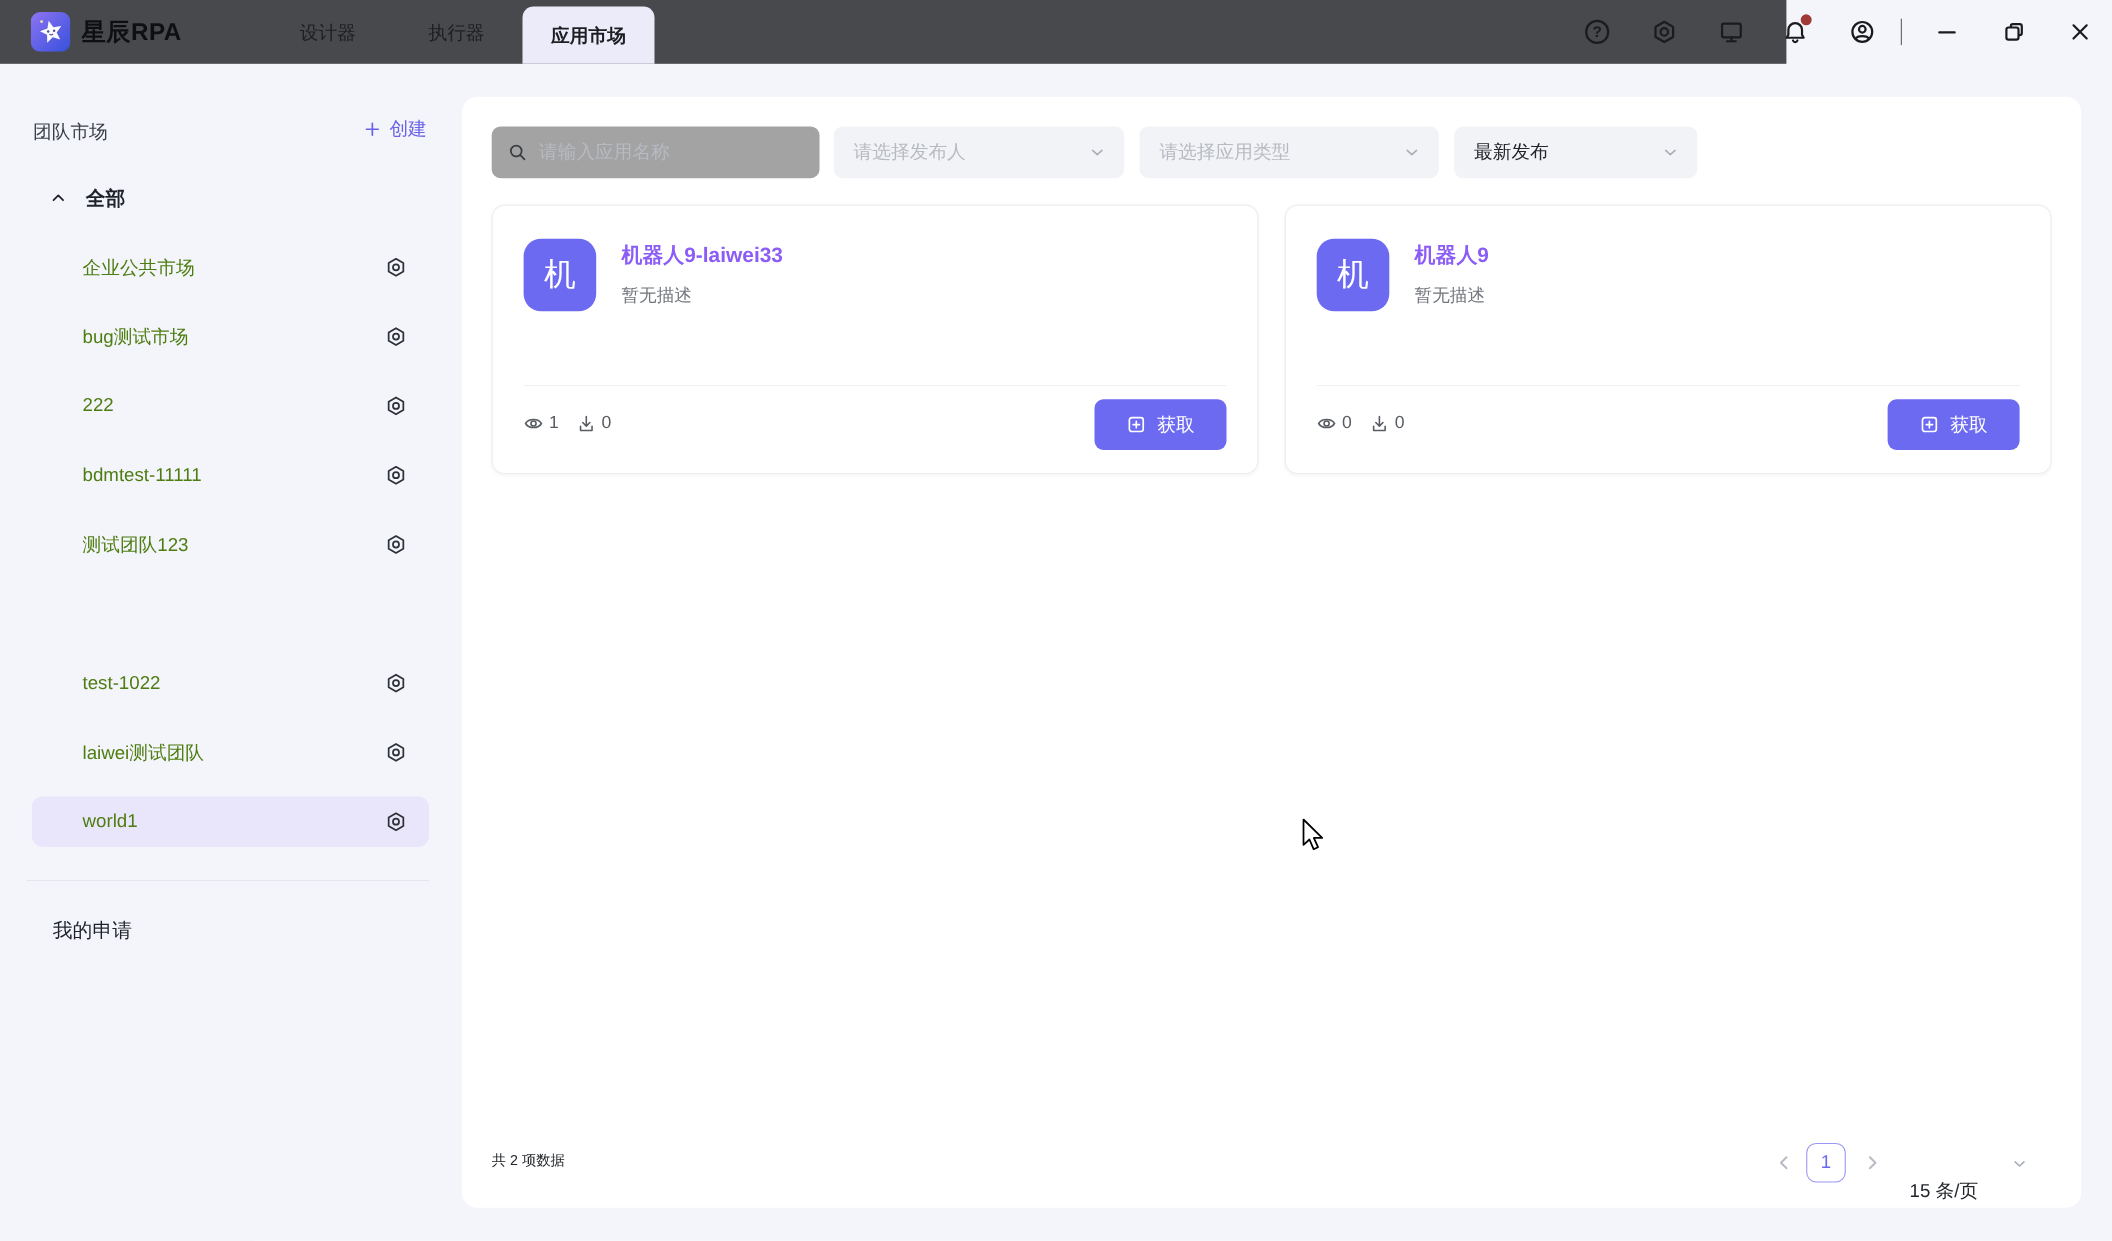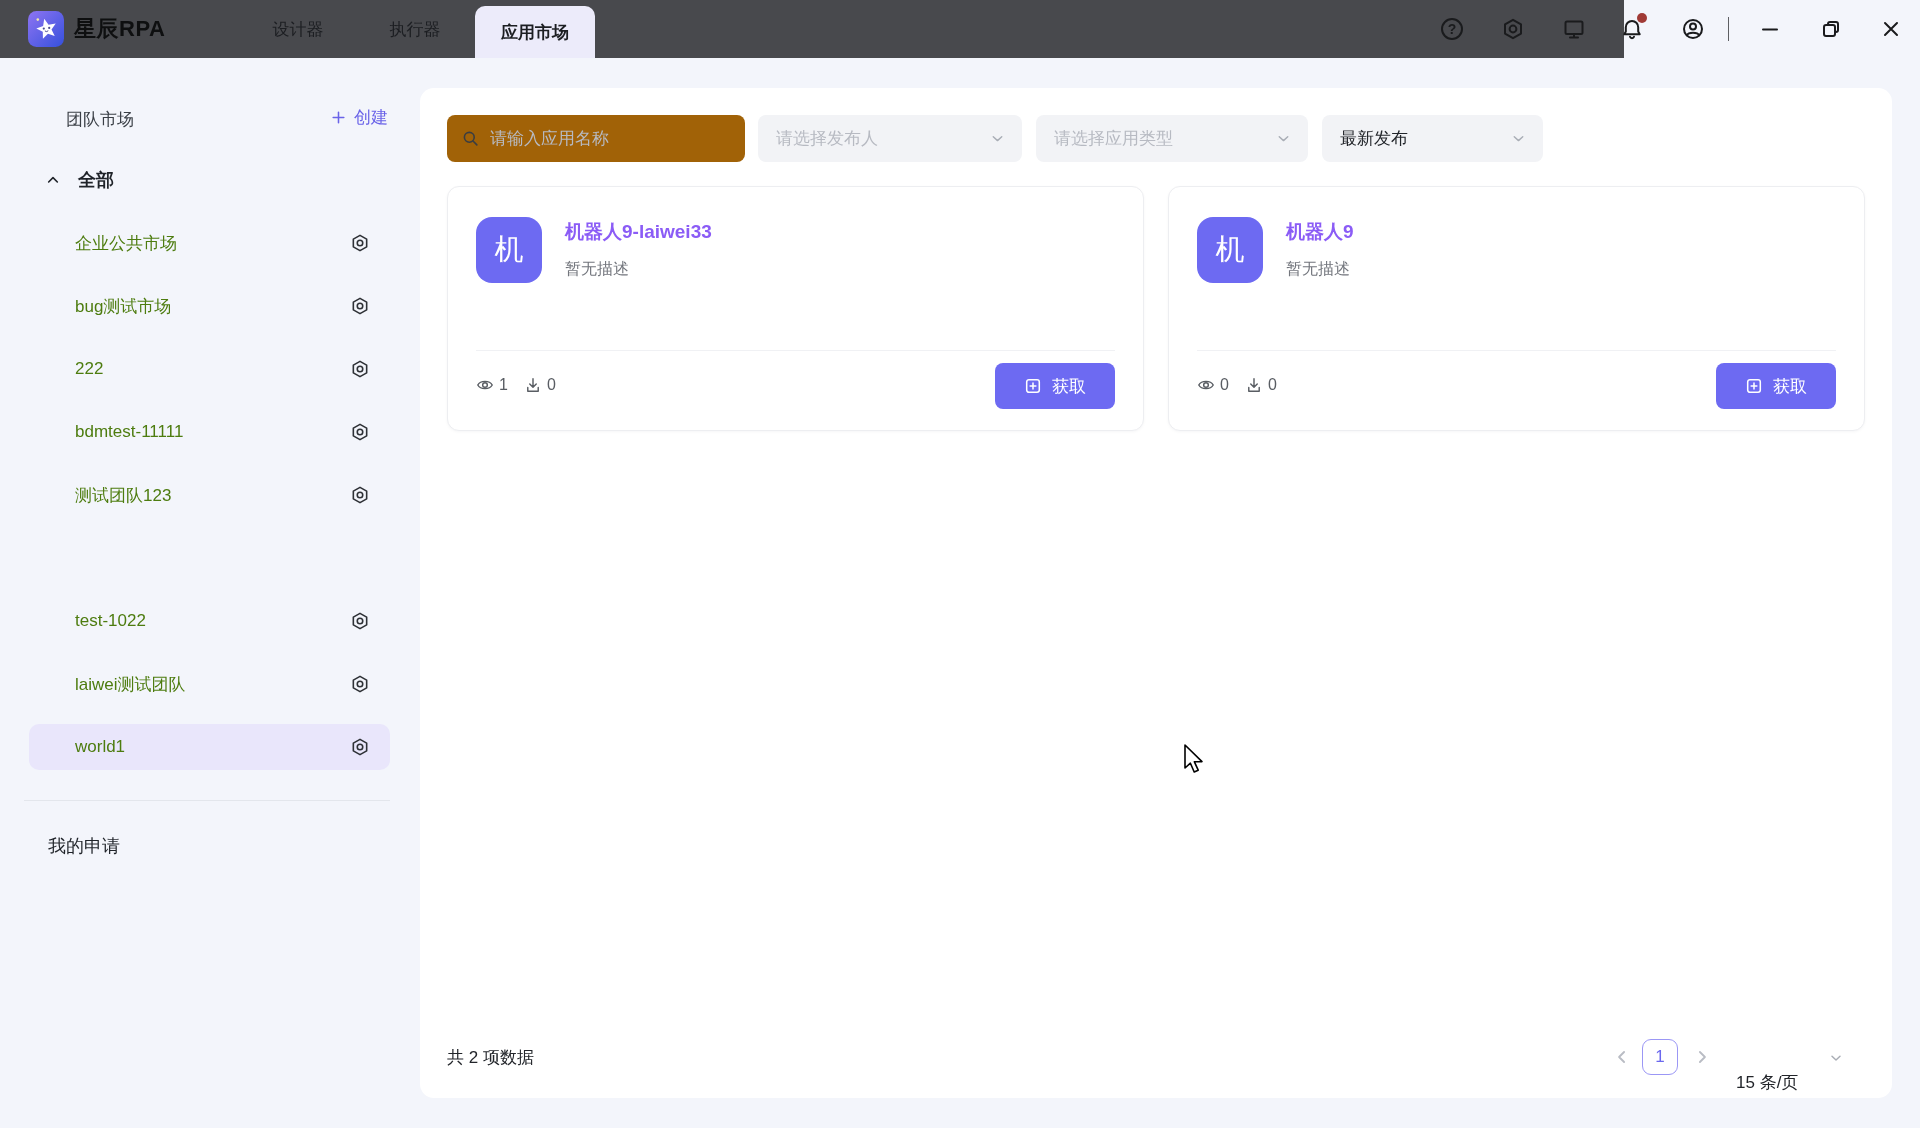--- a/index.html
+++ b/index.html
@@ -45,21 +45,21 @@
   }
   .bell-wrap { position:relative; }
   .bell-dot {
     position:absolute; right:-2px; top:-3px; width:10px; height:10px;
     border-radius:50%; background:#A03A36;
   }
   .tb-divider { position:absolute; left:1728px; top:17px; width:1px; height:24px; background:#5E5F63; }
 
   
   .sidebar { position:absolute; left:0; top:58px; width:420px; height:1070px; }
-  .sb-title { position:absolute; left:30px; top:50px; font-size:17px; color:#3A3F46;margin-left:36px; }
+  .sb-title { position:absolute; left:30px; top:50px; font-size:17px; color:#3A3F46; }
   .sb-create {
     position:absolute; right:32px; top:48px; display:flex; align-items:center; gap:7px;
     color:#6A63E8; font-size:17px; cursor:pointer;
   }
   .sb-group {
     position:absolute; left:45px; top:104px; height:36px;
     display:flex; align-items:center; gap:17px;
     font-size:18px; font-weight:700; color:#1F2329;
   }
   .side-item {
@@ -72,21 +72,21 @@
   .sb-divider { position:absolute; left:24px; top:742px; width:366px; height:1px; background:#E3E6EC; }
   .sb-requests { position:absolute; left:48px; top:776px; font-size:18px; color:#1F2329; cursor:pointer; }
 
   
   .panel {
     position:absolute; left:420px; top:88px; width:1472px; height:1010px;
     background:#FFFFFF; border-radius:14px;
   }
   .search-box {
     position:absolute; left:27px; top:27px; width:298px; height:47px;
-    background:#a16207; border-radius:8px; display:flex; align-items:center;
+    background:#a3a3a3; border-radius:8px; display:flex; align-items:center;
     padding:0 14px; gap:10px; color:#3A3D42;
   }
   .search-box input {
     border:none; outline:none; background:transparent; flex:1;
     font-size:17px; font-family:inherit; color:#22252A;
   }
   .search-box input::placeholder { color:#B7BAC2; }
   .filter-select {
     position:absolute; top:27px; height:47px; background:#F2F3F6; border-radius:8px;
     display:flex; align-items:center; padding:0 16px 0 18px; font-size:17px; cursor:pointer;
@@ -122,21 +122,21 @@
   .card-stats .stat { display:flex; align-items:center; gap:5px; }
   .card-stats .stat + .stat { margin-left:16px; }
   .get-btn {
     position:absolute; right:28px; top:176px; width:120px; height:46px;
     background:#6D6AF2; border:none; border-radius:8px; color:#fff;
     display:flex; align-items:center; justify-content:center; gap:10px;
     font-size:17px; font-family:inherit; cursor:pointer;
   }
 
   
-  .total-text { position:absolute; left:27px; top:958px; font-size:17px; color:#22252A; }
+  .total-text { position:absolute; left:27px; top:958px; font-size:13px; color:#22252A; }
   .pg-prev { position:absolute; left:1192px; top:959px; width:20px; height:20px; color:#B9BCC4; cursor:pointer; }
   .pg-next { position:absolute; left:1272px; top:959px; width:20px; height:20px; color:#B9BCC4; cursor:pointer; }
   .pg-page {
     position:absolute; left:1222px; top:951px; width:36px; height:36px;
     border:1.5px solid #9B97F5; border-radius:9px; color:#6B68EE;
     display:flex; align-items:center; justify-content:center; font-size:17px; cursor:pointer;
     background:#fff;
   }
   .pg-size { position:absolute; left:1316px; top:959px; font-size:17px; color:#22252A; cursor:pointer;margin-top:24px; }
   .pg-size-chev { position:absolute; left:1408px; top:962px; width:16px; height:16px; color:#A9ADB5; cursor:pointer; }

